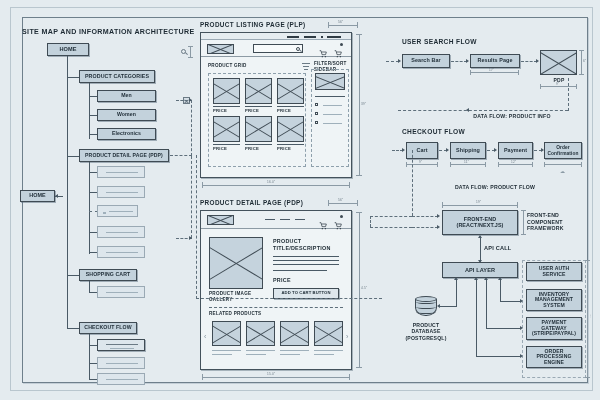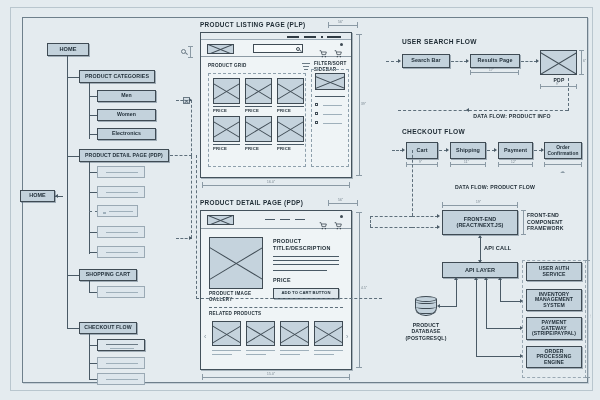--- a/index.html
+++ b/index.html
@@ -175,20 +175,21 @@
   }
 </style>
 </head>
 <body>
 
 <div id="sheet">
   <div class="frame-outer"></div>
   <div class="frame-inner"></div>
 
   <div class="panel" style="left:0;top:0;width:195px;height:400px;">
+    <div class="title" style="left:22px;top:28px;">SITE MAP AND INFORMATION ARCHITECTURE</div>
 
     <div class="box" style="left:47px;top:43px;width:42px;height:13px;font-size:5.6px;">HOME</div>
 
     <div class="ln lnv" style="left:67px;top:56px;height:272px;"></div>
 
     <div class="ln lnh" style="left:67px;top:77px;width:13px;"></div>
     <div class="box" style="left:79px;top:70px;width:76px;height:13px;font-size:5.3px;">PRODUCT CATEGORIES</div>
 
     <div class="ln lnv" style="left:89px;top:83px;height:56px;"></div>
     <div class="ln lnh" style="left:89px;top:96px;width:9px;"></div>

